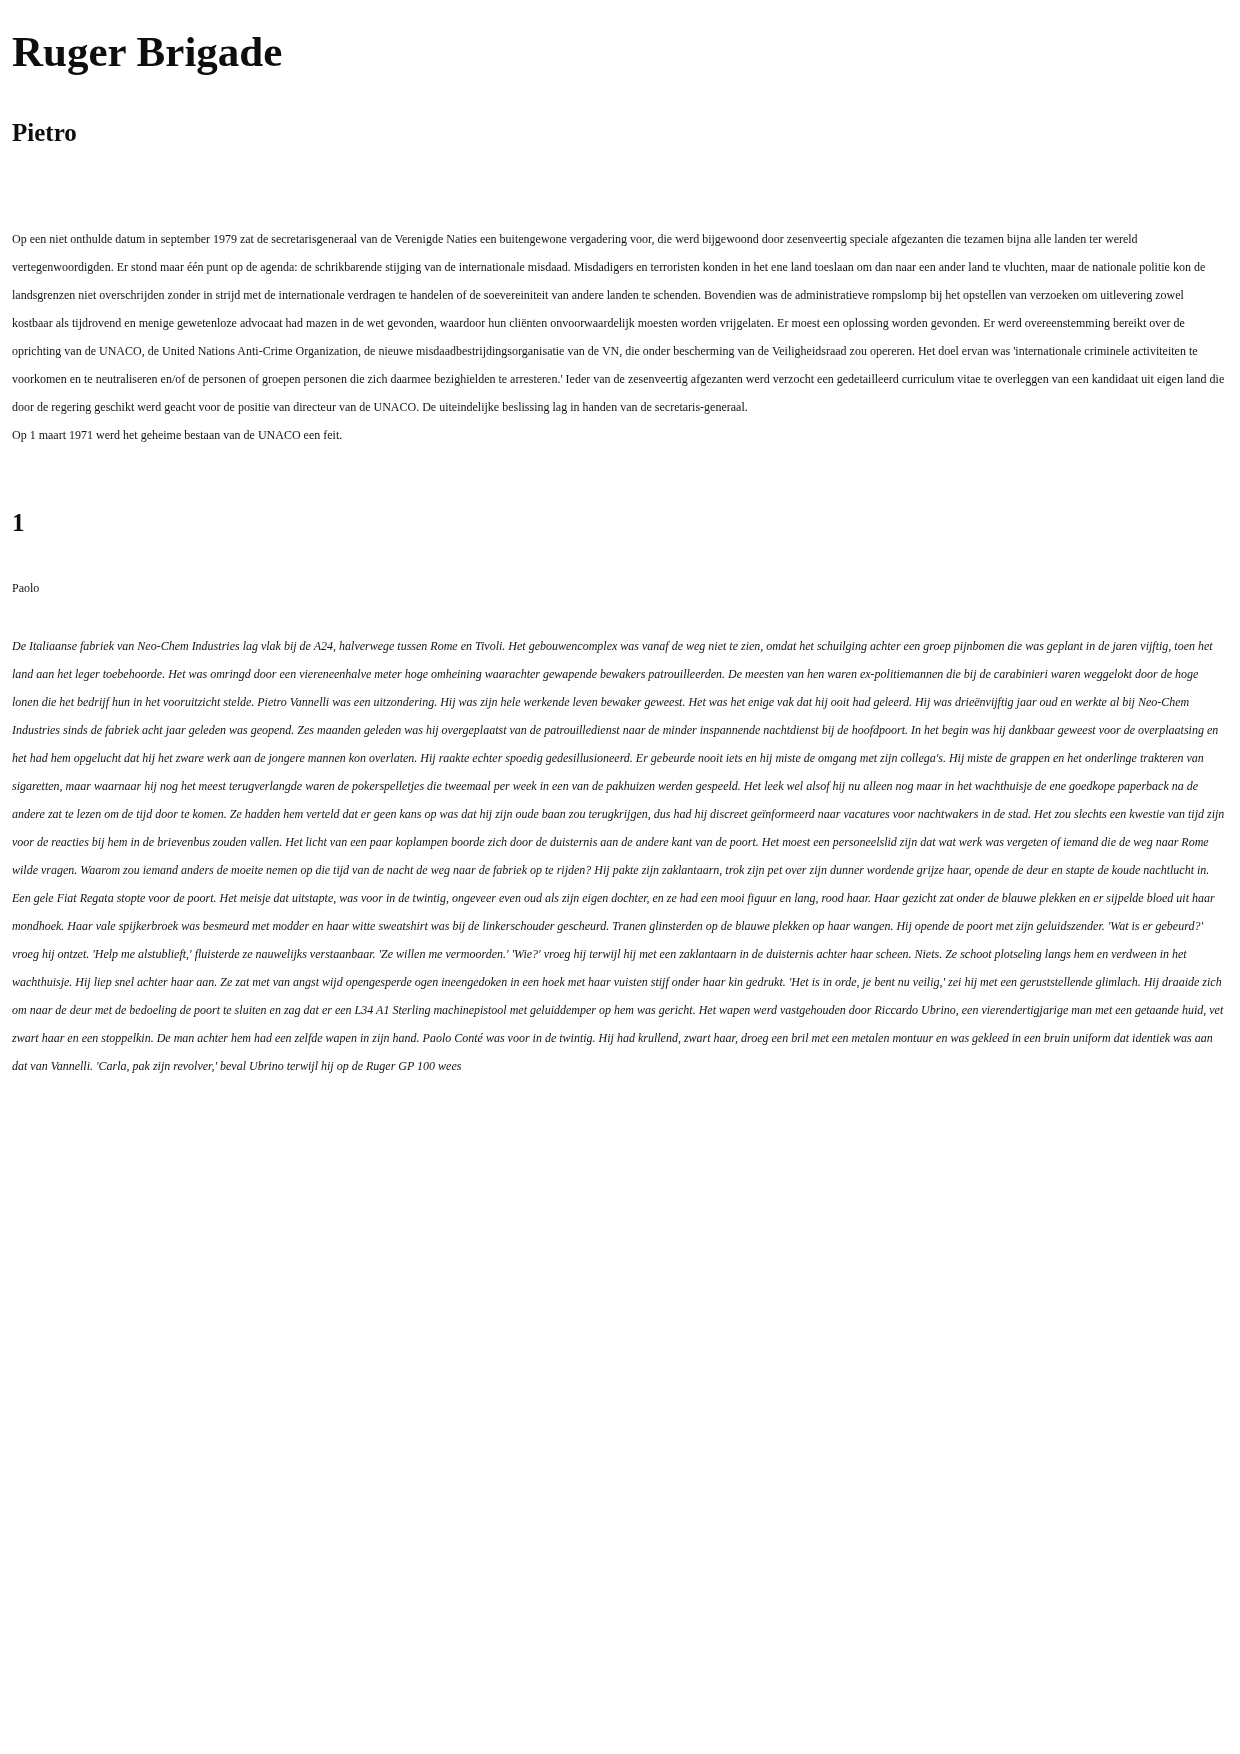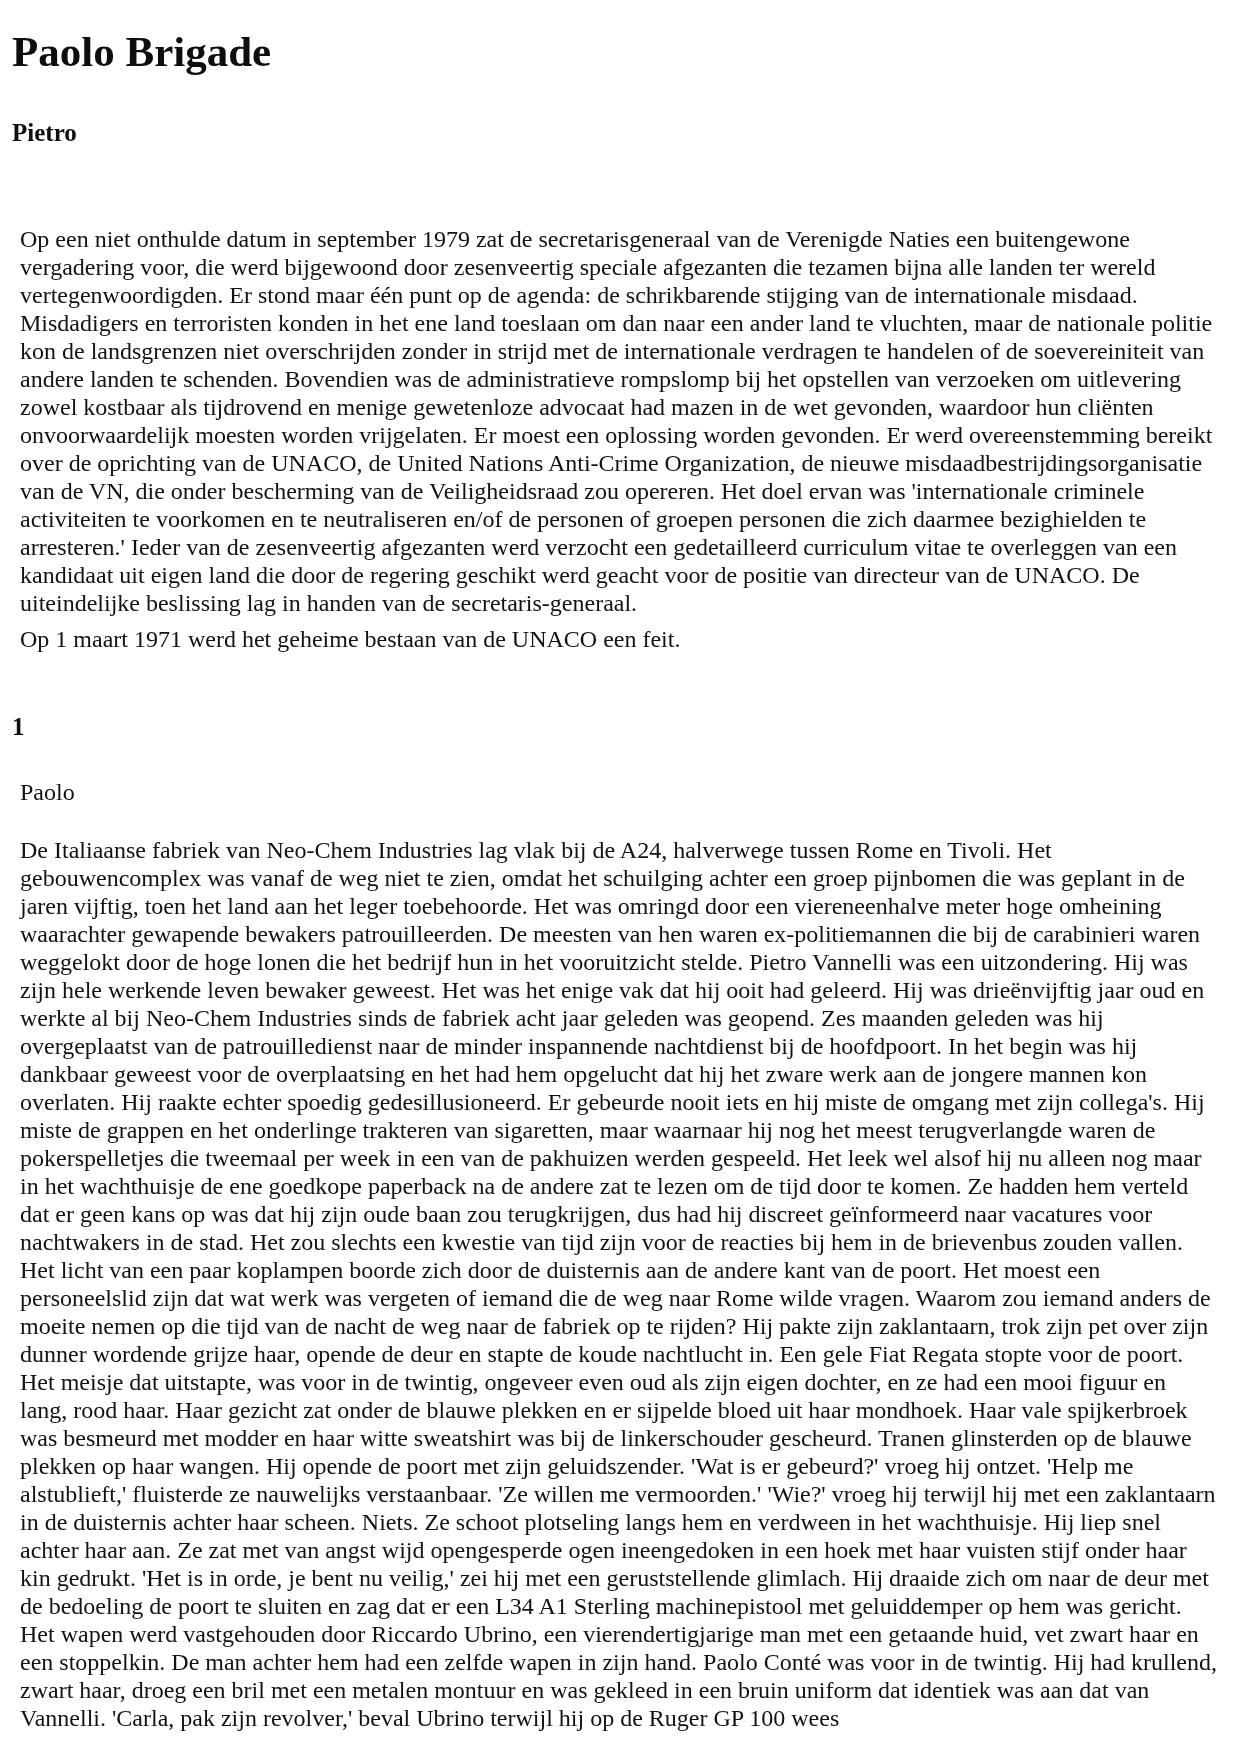--- a/index.html
+++ b/index.html
@@ -33,45 +33,46 @@
     color: #0e0e0e;
   }
   .chapter-number {
     font-size: 25px;
     line-height: 1.25;
     font-weight: 700;
     margin: 58px 0 0 0;
     color: #0e0e0e;
   }
   .para {
-    font-size: 24px;
+    font-size: 12px;
     line-height: 28px;
-    margin: 8px;
+    margin: 0;
     text-align: left;
     color: #121212;
   }
   .para.first-after-heading {
     margin-top: 76px;
   }
   .para.continuation {
     margin-top: 0;
   }
   .para.subheading {
     margin-top: 36px;
   }
   .para.chapter-body {
     margin-top: 30px;
+    font-style: italic;
   }
 </style>
 </head>
 <body>
 
 <main class="page">
 
-  <h1 class="book-title">Paolo Brigade</h1>
+  <h1 class="book-title">Ruger Brigade</h1>
 
   <h2 class="section-heading">Pietro</h2>
 
   <p class="para first-after-heading">Op een niet onthulde datum in september 1979 zat de secretarisgeneraal van de Verenigde Naties een buitengewone vergadering voor, die werd bijgewoond door zesenveertig speciale afgezanten die tezamen bijna alle landen ter wereld vertegenwoordigden. Er stond maar één punt op de agenda: de schrikbarende stijging van de internationale misdaad. Misdadigers en terroristen konden in het ene land toeslaan om dan naar een ander land te vluchten, maar de nationale politie kon de landsgrenzen niet overschrijden zonder in strijd met de internationale verdragen te handelen of de soevereiniteit van andere landen te schenden. Bovendien was de administratieve rompslomp bij het opstellen van verzoeken om uitlevering zowel kostbaar als tijdrovend en menige gewetenloze advocaat had mazen in de wet gevonden, waardoor hun cliënten onvoorwaardelijk moesten worden vrijgelaten. Er moest een oplossing worden gevonden. Er werd overeenstemming bereikt over de oprichting van de UNACO, de United Nations Anti-Crime Organization, de nieuwe misdaadbestrijdingsorganisatie van de VN, die onder bescherming van de Veiligheidsraad zou opereren. Het doel ervan was 'internationale criminele activiteiten te voorkomen en te neutraliseren en/of de personen of groepen personen die zich daarmee bezighielden te arresteren.' Ieder van de zesenveertig afgezanten werd verzocht een gedetailleerd curriculum vitae te overleggen van een kandidaat uit eigen land die door de regering geschikt werd geacht voor de positie van directeur van de UNACO. De uiteindelijke beslissing lag in handen van de secretaris-generaal.</p>
 
   <p class="para continuation">Op 1 maart 1971 werd het geheime bestaan van de UNACO een feit.</p>
 
   <h2 class="chapter-number">1</h2>
 
   <p class="para subheading">Paolo</p>

